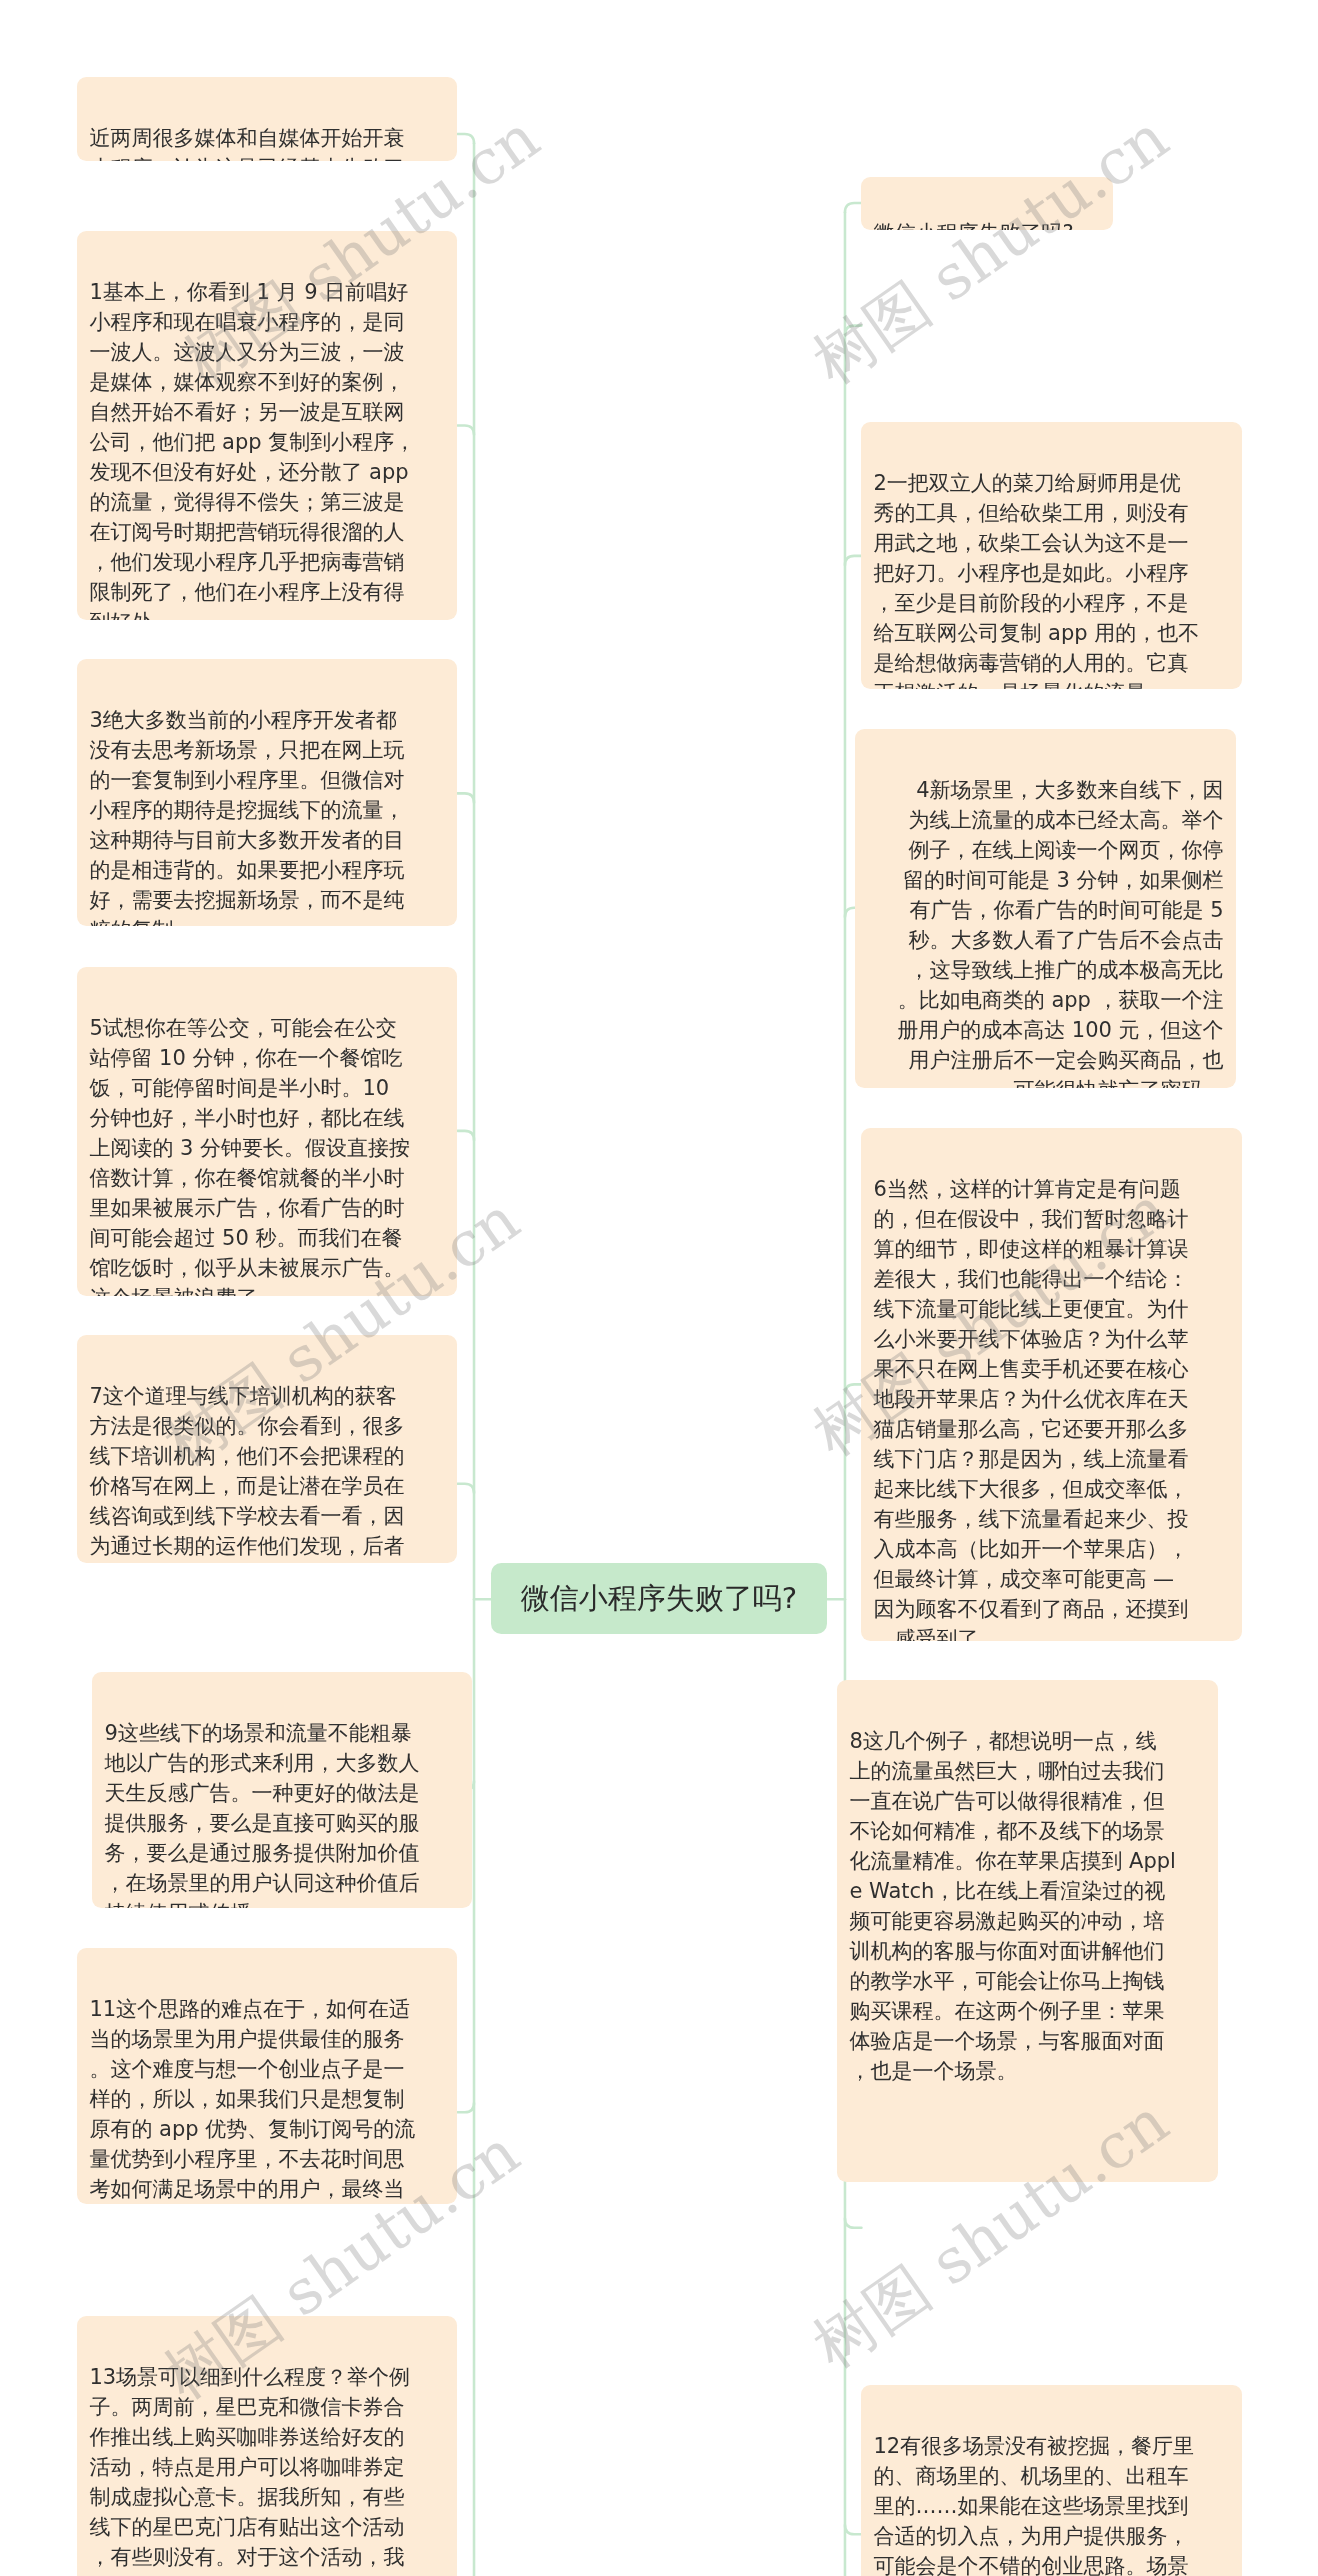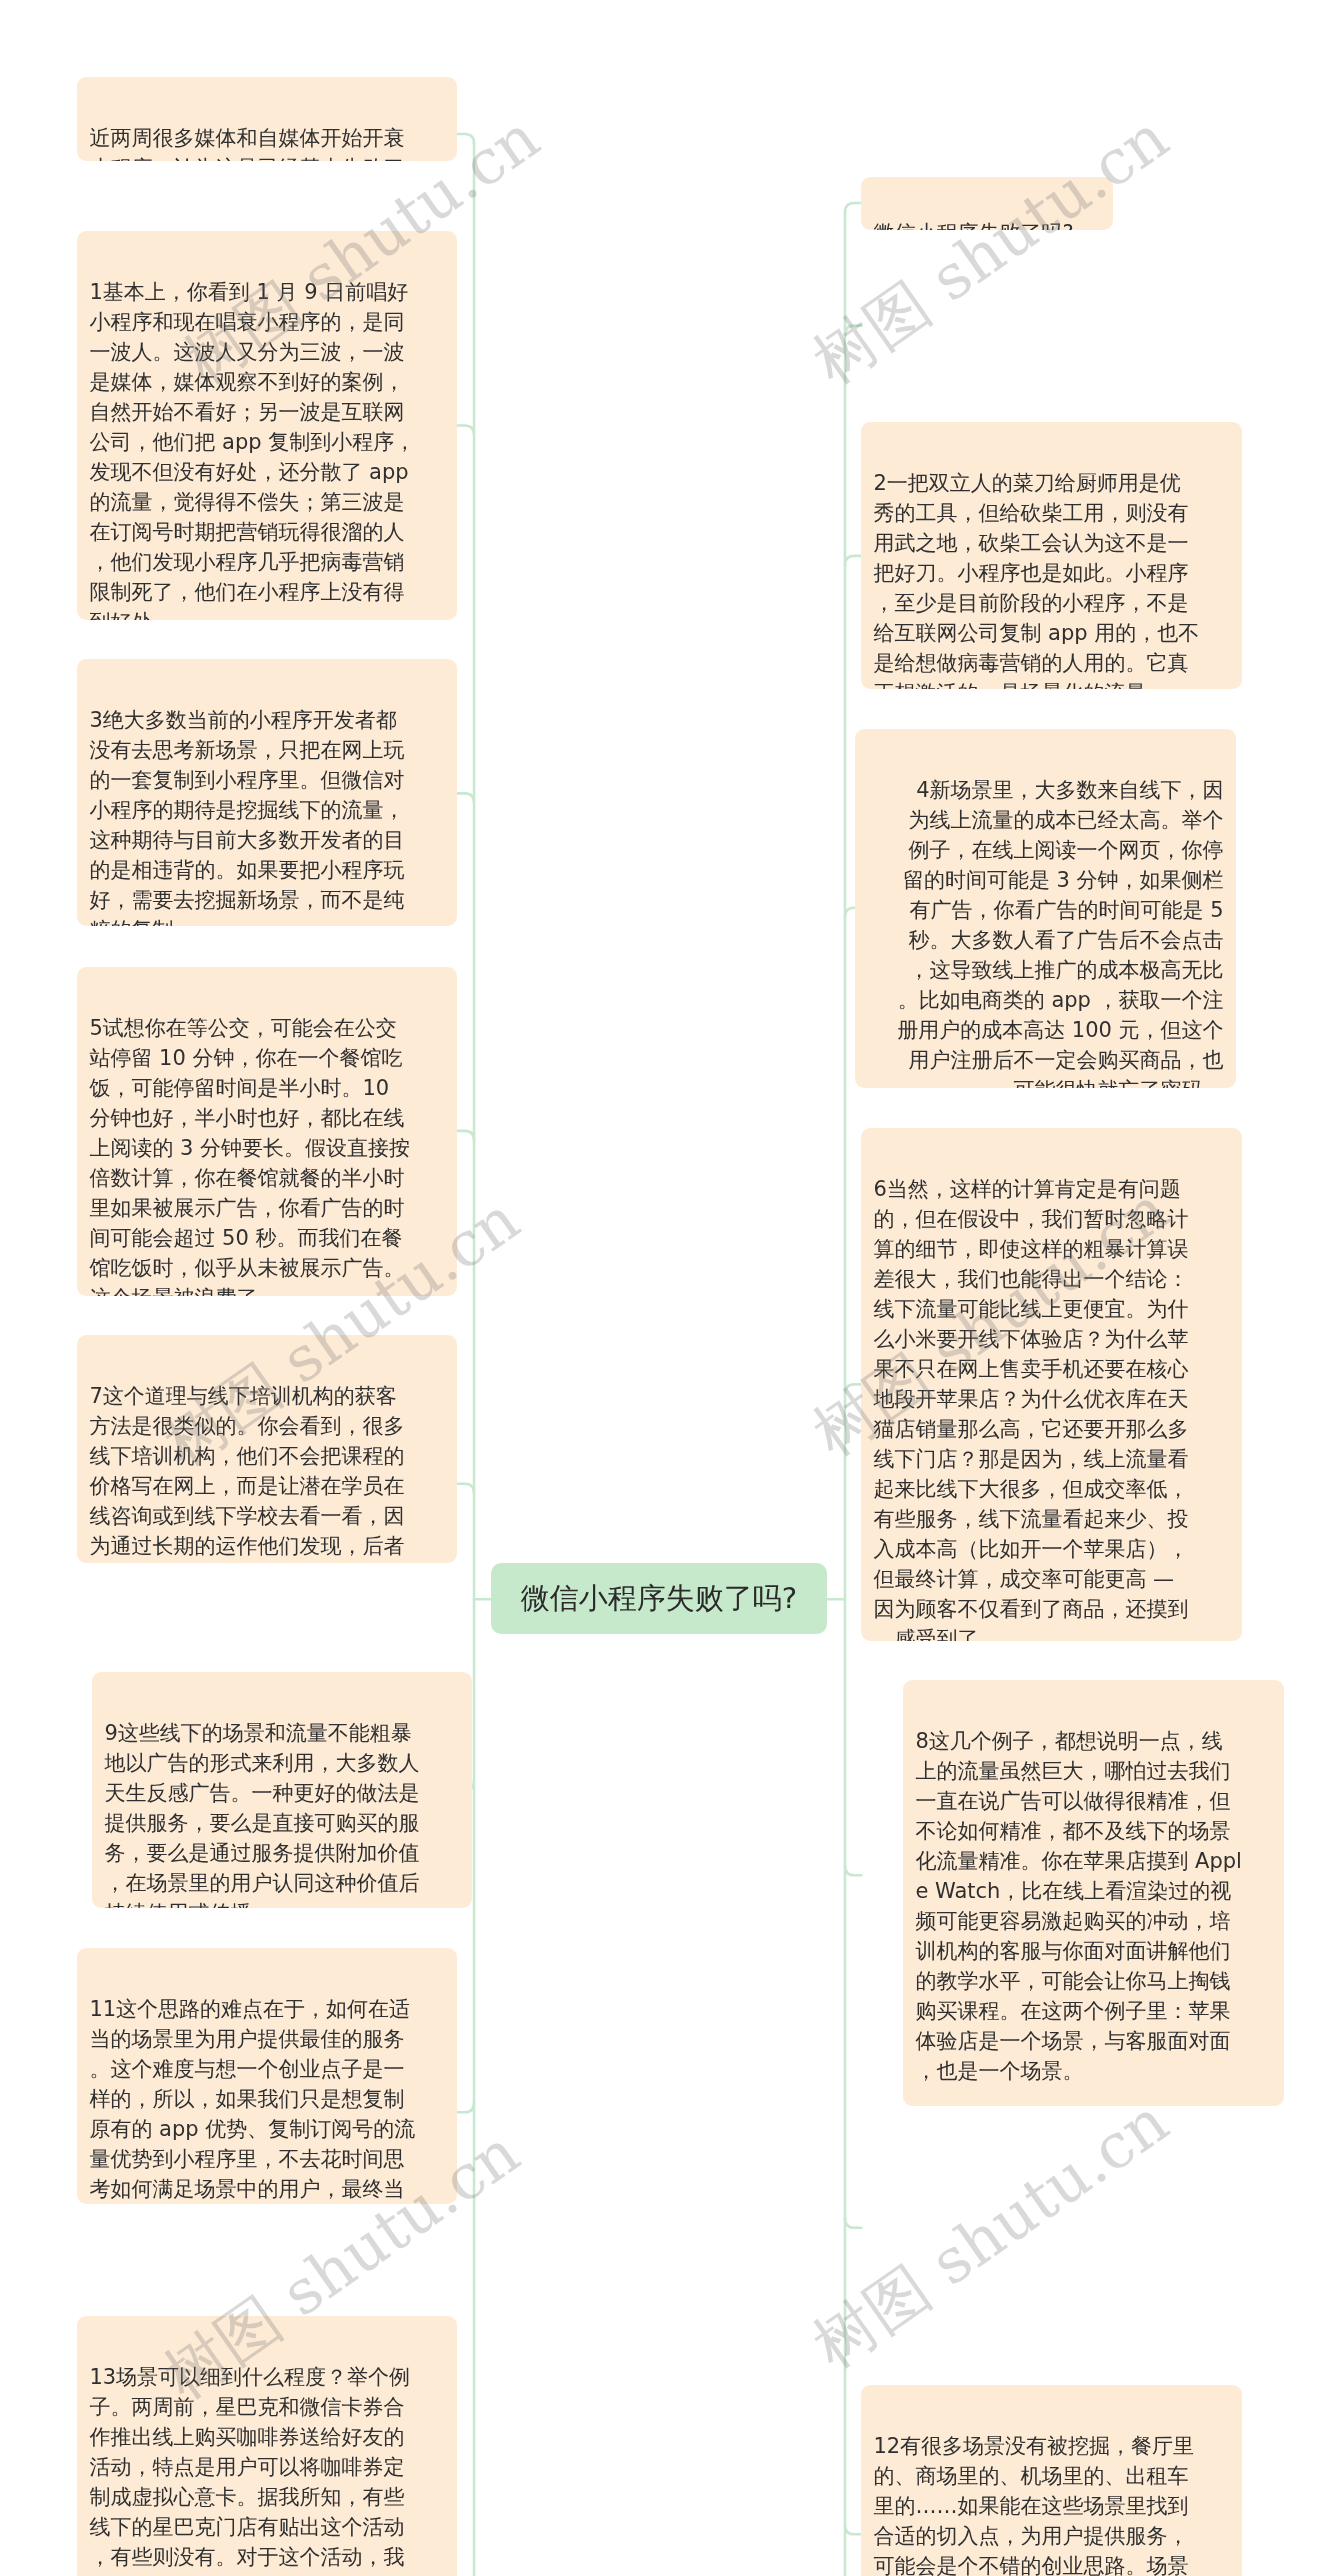--- a/index.html
+++ b/index.html
@@ -188,21 +188,21 @@
 地段开苹果店？为什么优衣库在天
 猫店销量那么高，它还要开那么多
 线下门店？那是因为，线上流量看
 起来比线下大很多，但成交率低，
 有些服务，线下流量看起来少、投
 入成本高（比如开一个苹果店），
 但最终计算，成交率可能更高 —
 因为顾客不仅看到了商品，还摸到
 、感受到了。</span>
   </div>
-  <div class="node" style="left:903px; top:1680px; width:381px; height:426px;">
+  <div class="node" style="left:837px; top:1680px; width:381px; height:502px;">
     <span class="txt">8这几个例子，都想说明一点，线
 上的流量虽然巨大，哪怕过去我们
 一直在说广告可以做得很精准，但
 不论如何精准，都不及线下的场景
 化流量精准。你在苹果店摸到 Appl
 e Watch，比在线上看渲染过的视
 频可能更容易激起购买的冲动，培
 训机构的客服与你面对面讲解他们
 的教学水平，可能会让你马上掏钱
 购买课程。在这两个例子里：苹果

